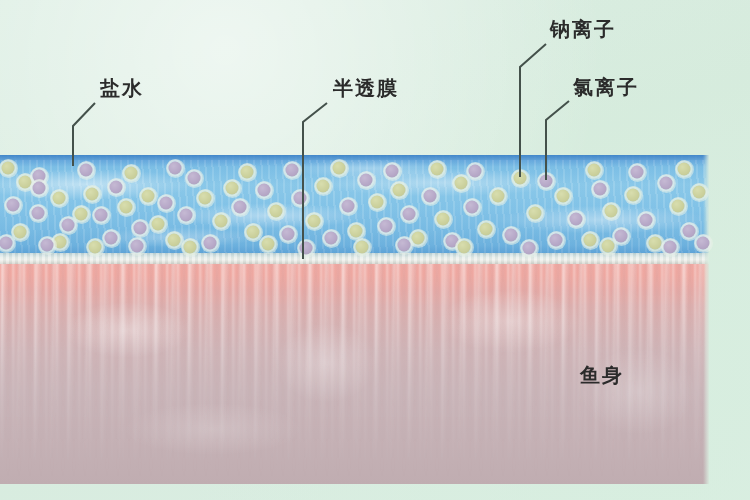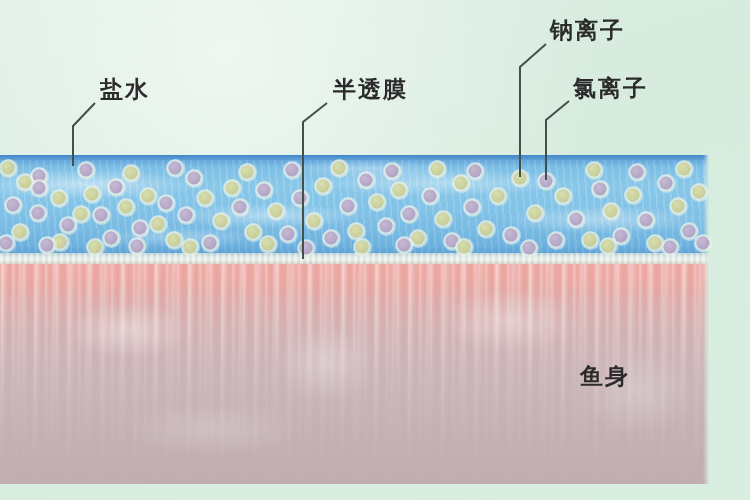--- a/index.html
+++ b/index.html
@@ -174,21 +174,21 @@
   }
   .ion-cl {
     background: radial-gradient(circle at 38% 34%, #9a74bb 0%, #7a4fa2 55%, #5d3a80 100%);
     box-shadow: 0 0 0 2px rgba(226,232,240,0.6);
   }
 
   
   .label {
     position: absolute;
     color: #2b2b2b;
-    font-size: 23px;
+    font-size: 20px;
     font-weight: 700;
     letter-spacing: 2px;
     white-space: nowrap;
     line-height: 1;
   }
   .leaders {
     position: absolute;
     left: 0; top: 0;
     width: 750px; height: 500px;
     pointer-events: none;

